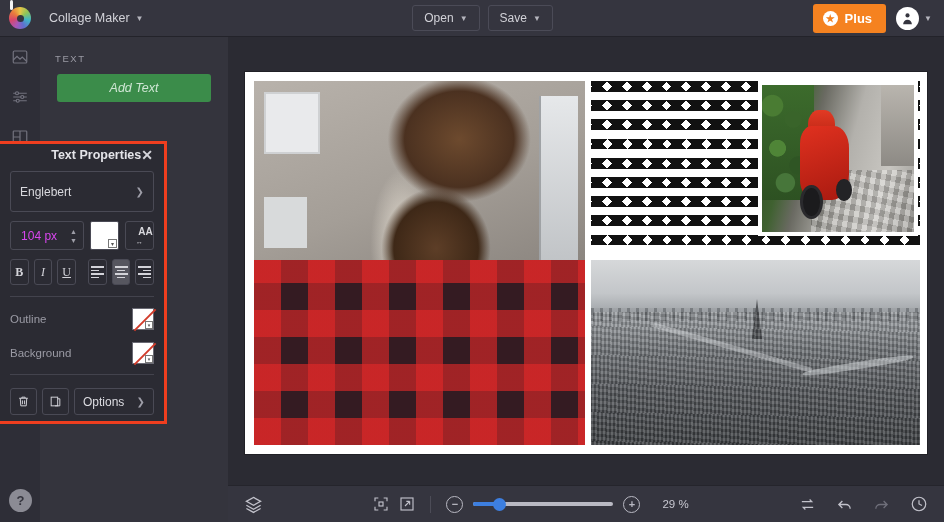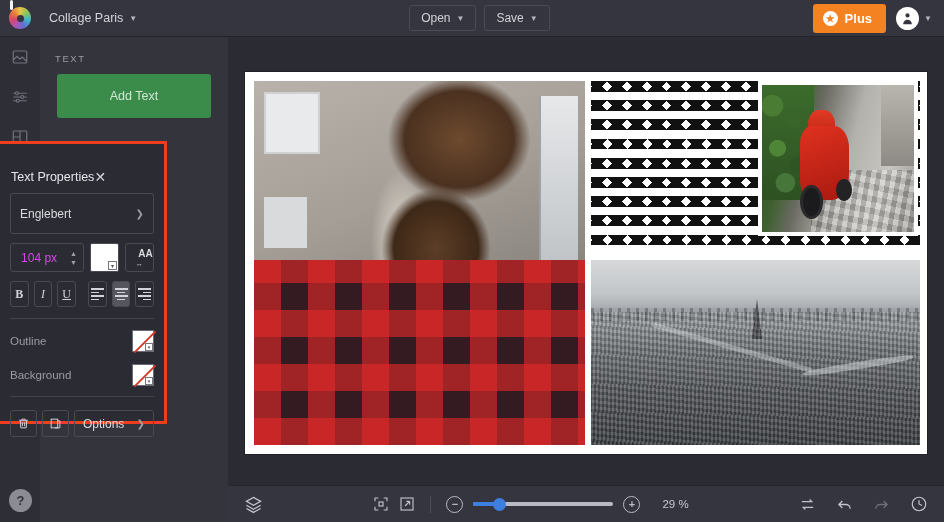--- a/index.html
+++ b/index.html
@@ -78,33 +78,34 @@
   
   .panel {
     position: absolute; left: 40px; top: 37px; width: 188px; height: 485px;
     background: #34343d;
   }
   .panel-label {
     color: #9a9aa4; font-size: 9.5px; letter-spacing: 1.6px;
     padding: 16px 0 10px 15px;
   }
   .add-text-btn {
-    display: block; margin: 0 17px; height: 44px; background: #3b8c4a;
+    display: block; margin: 0 17px; height: 28px; background: #3b8c4a;
     color: #cfe6d4; font-size: 12.5px; border: none; border-radius: 3px;
-    cursor: pointer; width: calc(100% - 34px);
+    cursor: pointer; width: calc(100% - 34px); font-style: italic;
   }
 
   
   .tp {
     position: absolute; left: 0; top: 141px; width: 167px; height: 283px;
     background: #2b2b33; border: 3px solid #ef3e1f; border-left: none;
   }
   .tp-head {
-    display: flex; align-items: center; justify-content: flex-start;
-    padding: 26px 11px 9px 11px;
+    display: flex; align-items: center; justify-content: flex-end;
+    padding: 4px 11px 9px 11px;
+    font-weight: bold;
   }
   .tp-title { color: #e4e4e9; font-size: 12.5px; }
   .tp-close { color: #d5d5db; font-size: 14px; cursor: pointer; line-height: 1; }
   .tp-body { padding: 0 10px; }
   .font-row {
     height: 41px; border: 1px solid #4a4a55; border-radius: 3px;
     display: flex; align-items: center; justify-content: space-between;
     padding: 0 9px; color: #d9d9de; font-size: 12px; cursor: pointer;
     margin-bottom: 9px;
   }
@@ -338,21 +339,21 @@
 </head>
 <body>
 
 <div id="app">
 
   <div class="topbar">
     <div class="logo-wrap">
       <div class="logo"></div>
     </div>
     <div class="app-title">
-      <span>Collage Paris</span>
+      <span>Collage Maker</span>
       <span class="caret">▼</span>
     </div>
 
     <div class="topbar-center">
       <div class="tb-btn">
         <span>Open</span>
         <span class="caret">▼</span>
       </div>
       <div class="tb-btn">
         <span>Save</span>

